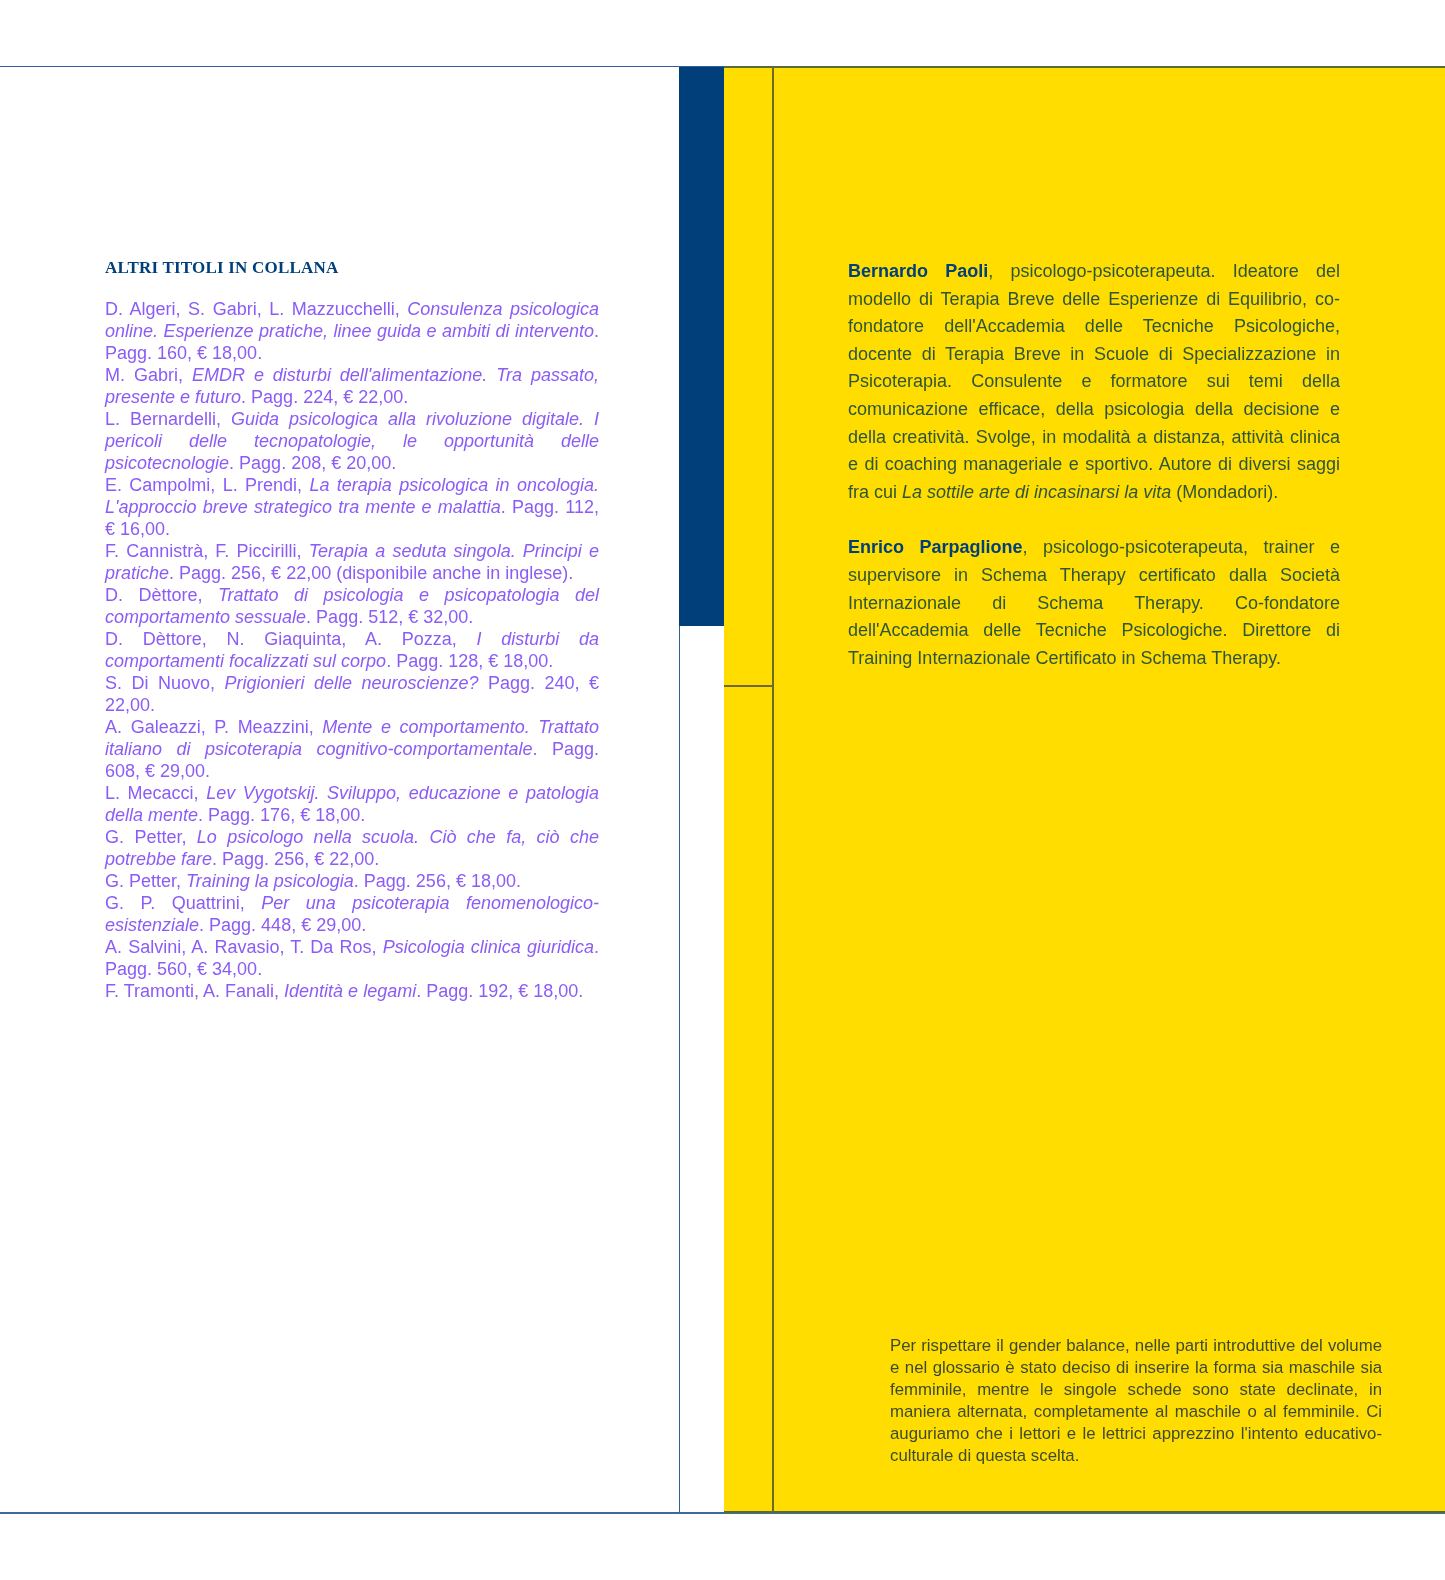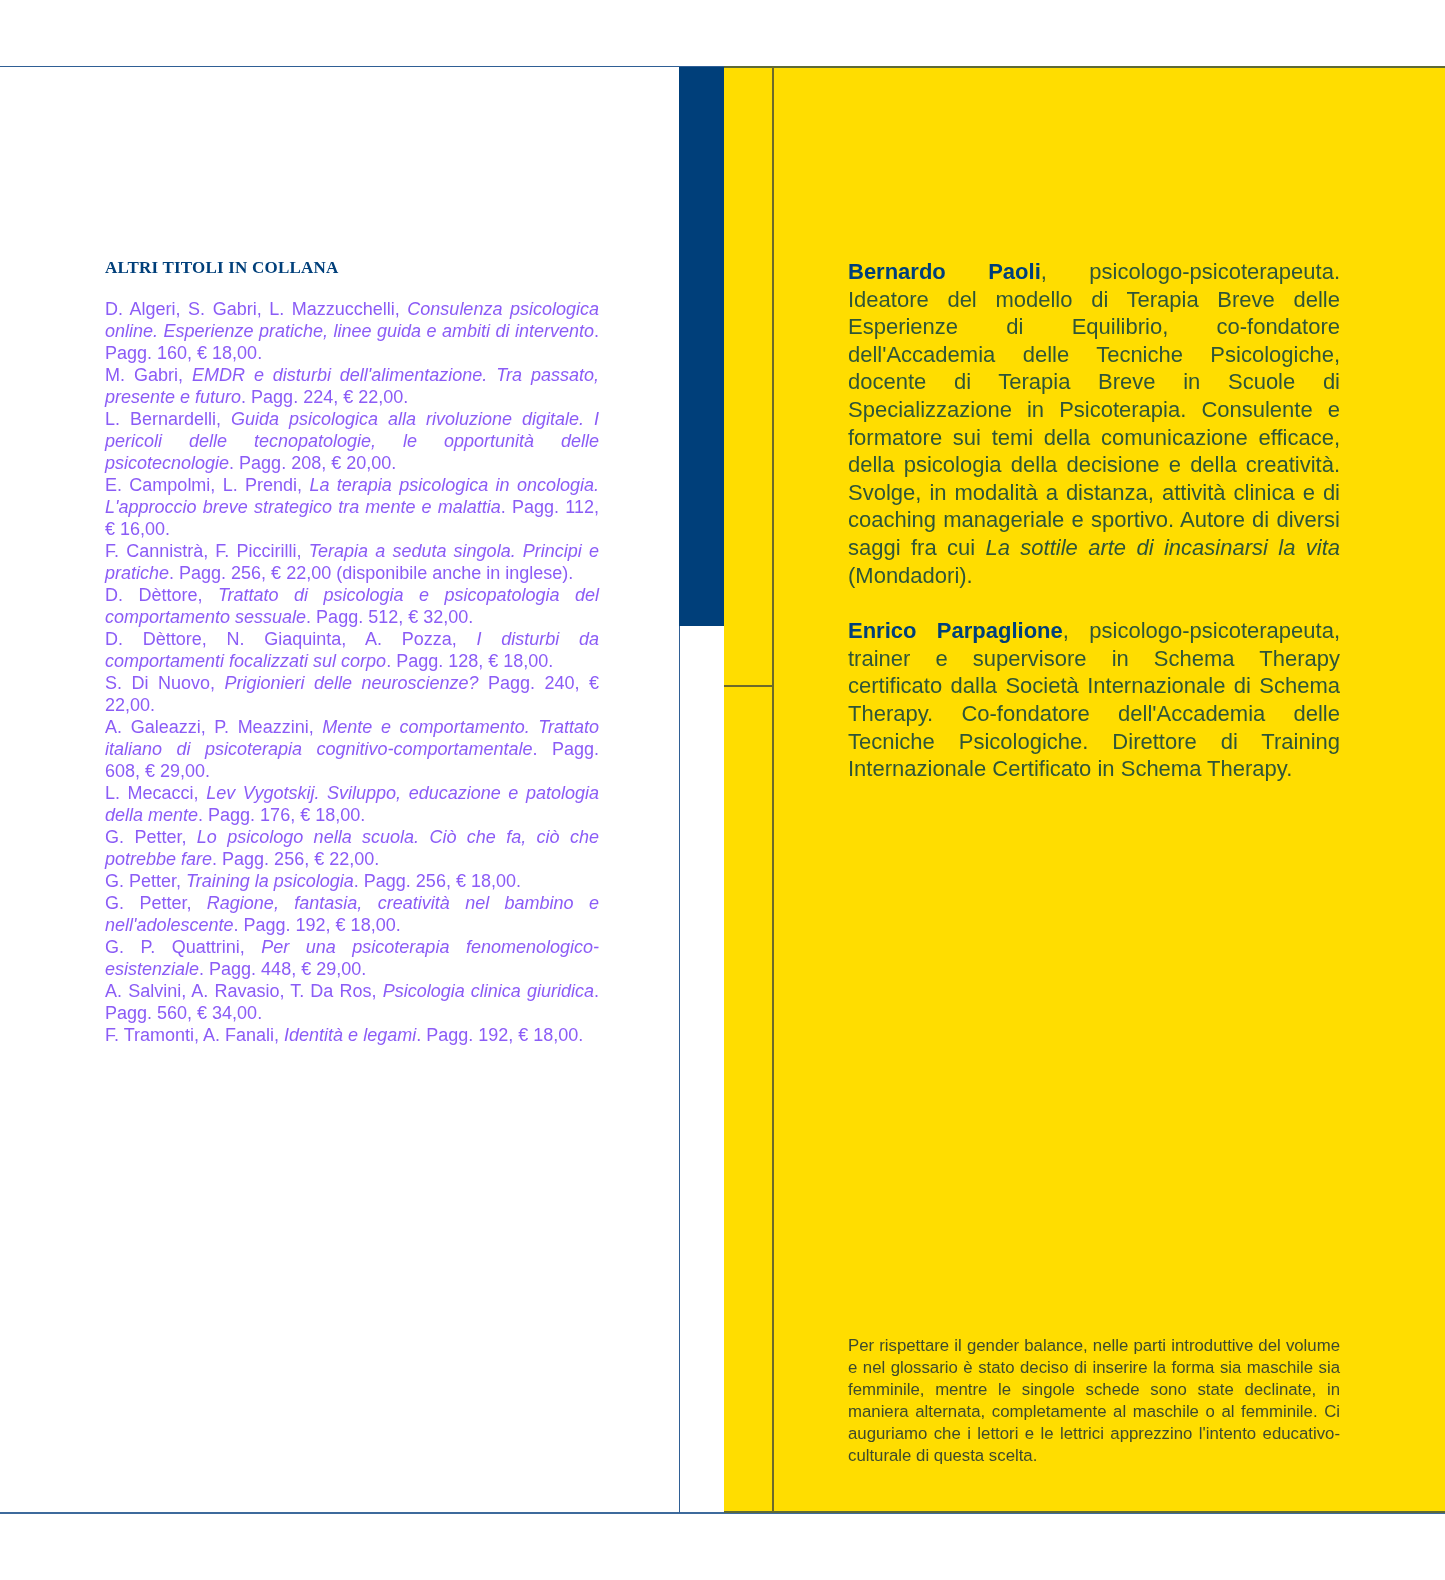--- a/index.html
+++ b/index.html
@@ -32,27 +32,27 @@
     font-size: 18px; line-height: 22px; text-align: justify;
     color: #8b5cf6; font-weight: 300;
   }
   .book-item i { font-style: italic; }
 
   .right-col {
     position: absolute; left: 848px; top: 258px; width: 492px;
     color: #2e5a3c;
   }
   .bio {
-    font-size: 22px; line-height: 27.6px; text-align: justify;
+    font-size: 18px; line-height: 27.6px; text-align: justify;
     margin: 0 0 28px 0; color: #2f5538;
   }
   .bio b { color: #003f7a; font-weight: bold; }
   .bio i { font-style: italic; }
   .note {
-    position: absolute; left: 848px; top: 1318px; width: 492px;
+    position: absolute; left: 890px; top: 1318px; width: 492px;
     font-size: 16.8px; line-height: 22px; text-align: justify; color: #3d4a2e;
   }
 </style>
 </head>
 <body>
 
 <div class="hline-top"></div>
 <div class="hline-bottom"></div>
 <div class="yellow-panel"></div>
 <div class="olive-top"></div>
@@ -70,21 +70,20 @@
     <li class="book-item"><span>L. Bernardelli, </span><i>Guida psicologica alla rivoluzione digitale. I pericoli delle tecnopatologie, le opportunità delle psicotecnologie</i><span>. Pagg. 208, € 20,00.</span></li>
     <li class="book-item"><span>E. Campolmi, L. Prendi, </span><i>La terapia psicologica in oncologia. L'approccio breve strategico tra mente e malattia</i><span>. Pagg. 112, € 16,00.</span></li>
     <li class="book-item"><span>F. Cannistrà, F. Piccirilli, </span><i>Terapia a seduta singola. Principi e pratiche</i><span>. Pagg. 256, € 22,00 (disponibile anche in inglese).</span></li>
     <li class="book-item"><span>D. Dèttore, </span><i>Trattato di psicologia e psicopatologia del comportamento sessuale</i><span>. Pagg. 512, € 32,00.</span></li>
     <li class="book-item"><span>D. Dèttore, N. Giaquinta, A. Pozza, </span><i>I disturbi da comportamenti focalizzati sul corpo</i><span>. Pagg. 128, € 18,00.</span></li>
     <li class="book-item"><span>S. Di Nuovo, </span><i>Prigionieri delle neuroscienze?</i><span> Pagg. 240, € 22,00.</span></li>
     <li class="book-item"><span>A. Galeazzi, P. Meazzini, </span><i>Mente e comportamento. Trattato italiano di psicoterapia cognitivo-comportamentale</i><span>. Pagg. 608, € 29,00.</span></li>
     <li class="book-item"><span>L. Mecacci, </span><i>Lev Vygotskij. Sviluppo, educazione e patologia della mente</i><span>. Pagg. 176, € 18,00.</span></li>
     <li class="book-item"><span>G. Petter, </span><i>Lo psicologo nella scuola. Ciò che fa, ciò che potrebbe fare</i><span>. Pagg. 256, € 22,00.</span></li>
     <li class="book-item"><span>G. Petter, </span><i>Training la psicologia</i><span>. Pagg. 256, € 18,00.</span></li>
-    <li class="book-item"><span>G. Petter, </span><i>Ragione, fantasia, creatività nel bambino e nell'adolescente</i><span>. Pagg. 192, € 18,00.</span></li>
     <li class="book-item"><span>G. P. Quattrini, </span><i>Per una psicoterapia fenomenologico-esistenziale</i><span>. Pagg. 448, € 29,00.</span></li>
     <li class="book-item"><span>A. Salvini, A. Ravasio, T. Da Ros, </span><i>Psicologia clinica giuridica</i><span>. Pagg. 560, € 34,00.</span></li>
     <li class="book-item"><span>F. Tramonti, A. Fanali, </span><i>Identità e legami</i><span>. Pagg. 192, € 18,00.</span></li>
   </ul>
 </section>
 
 <section class="right-col">
   <p class="bio"><b>Bernardo Paoli</b><span>, psicologo-psicoterapeuta. Ideatore del modello di Terapia Breve delle Esperienze di Equilibrio, co-fondatore dell'Accademia delle Tecniche Psicologiche, docente di Terapia Breve in Scuole di Specializzazione in Psicoterapia. Consulente e formatore sui temi della comunicazione efficace, della psicologia della decisione e della creatività. Svolge, in modalità a distanza, attività clinica e di coaching manageriale e sportivo. Autore di diversi saggi fra cui </span><i>La sottile arte di incasinarsi la vita</i><span> (Mondadori).</span></p>
   <p class="bio"><b>Enrico Parpaglione</b><span>, psicologo-psicoterapeuta, trainer e supervisore in Schema Therapy certificato dalla Società Internazionale di Schema Therapy. Co-fondatore dell'Accademia delle Tecniche Psicologiche. Direttore di Training Internazionale Certificato in Schema Therapy.</span></p>
 </section>

